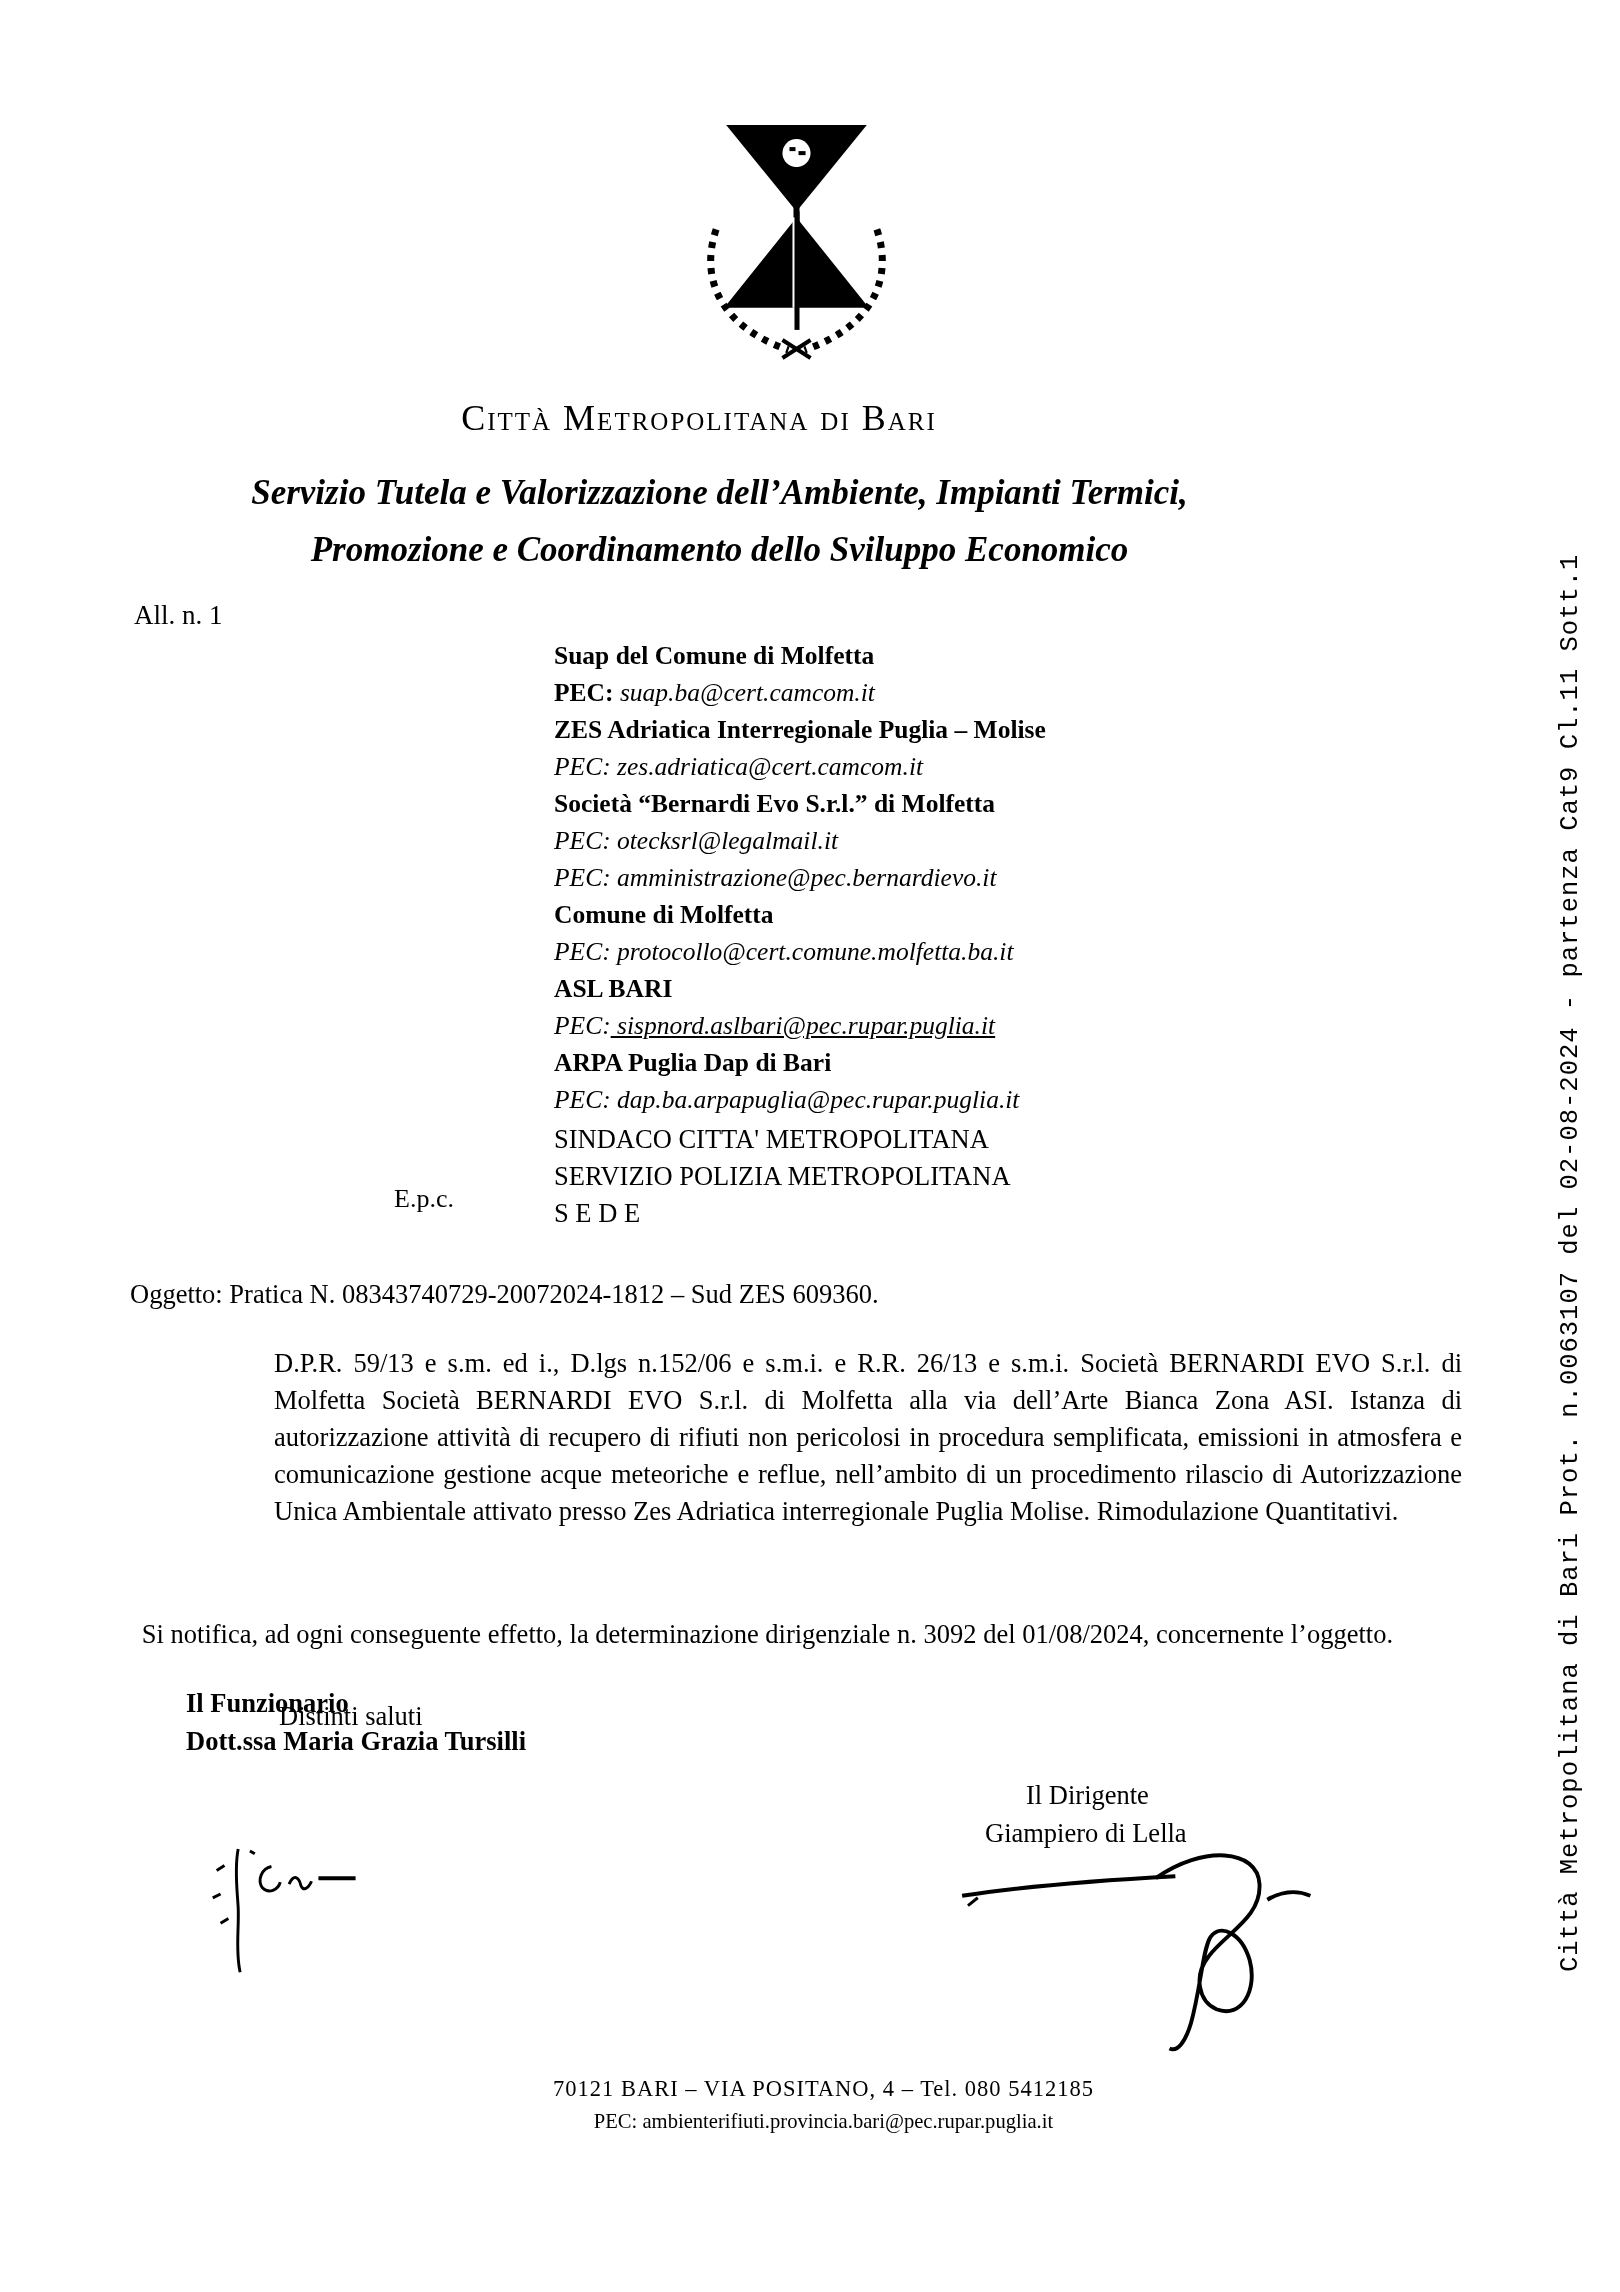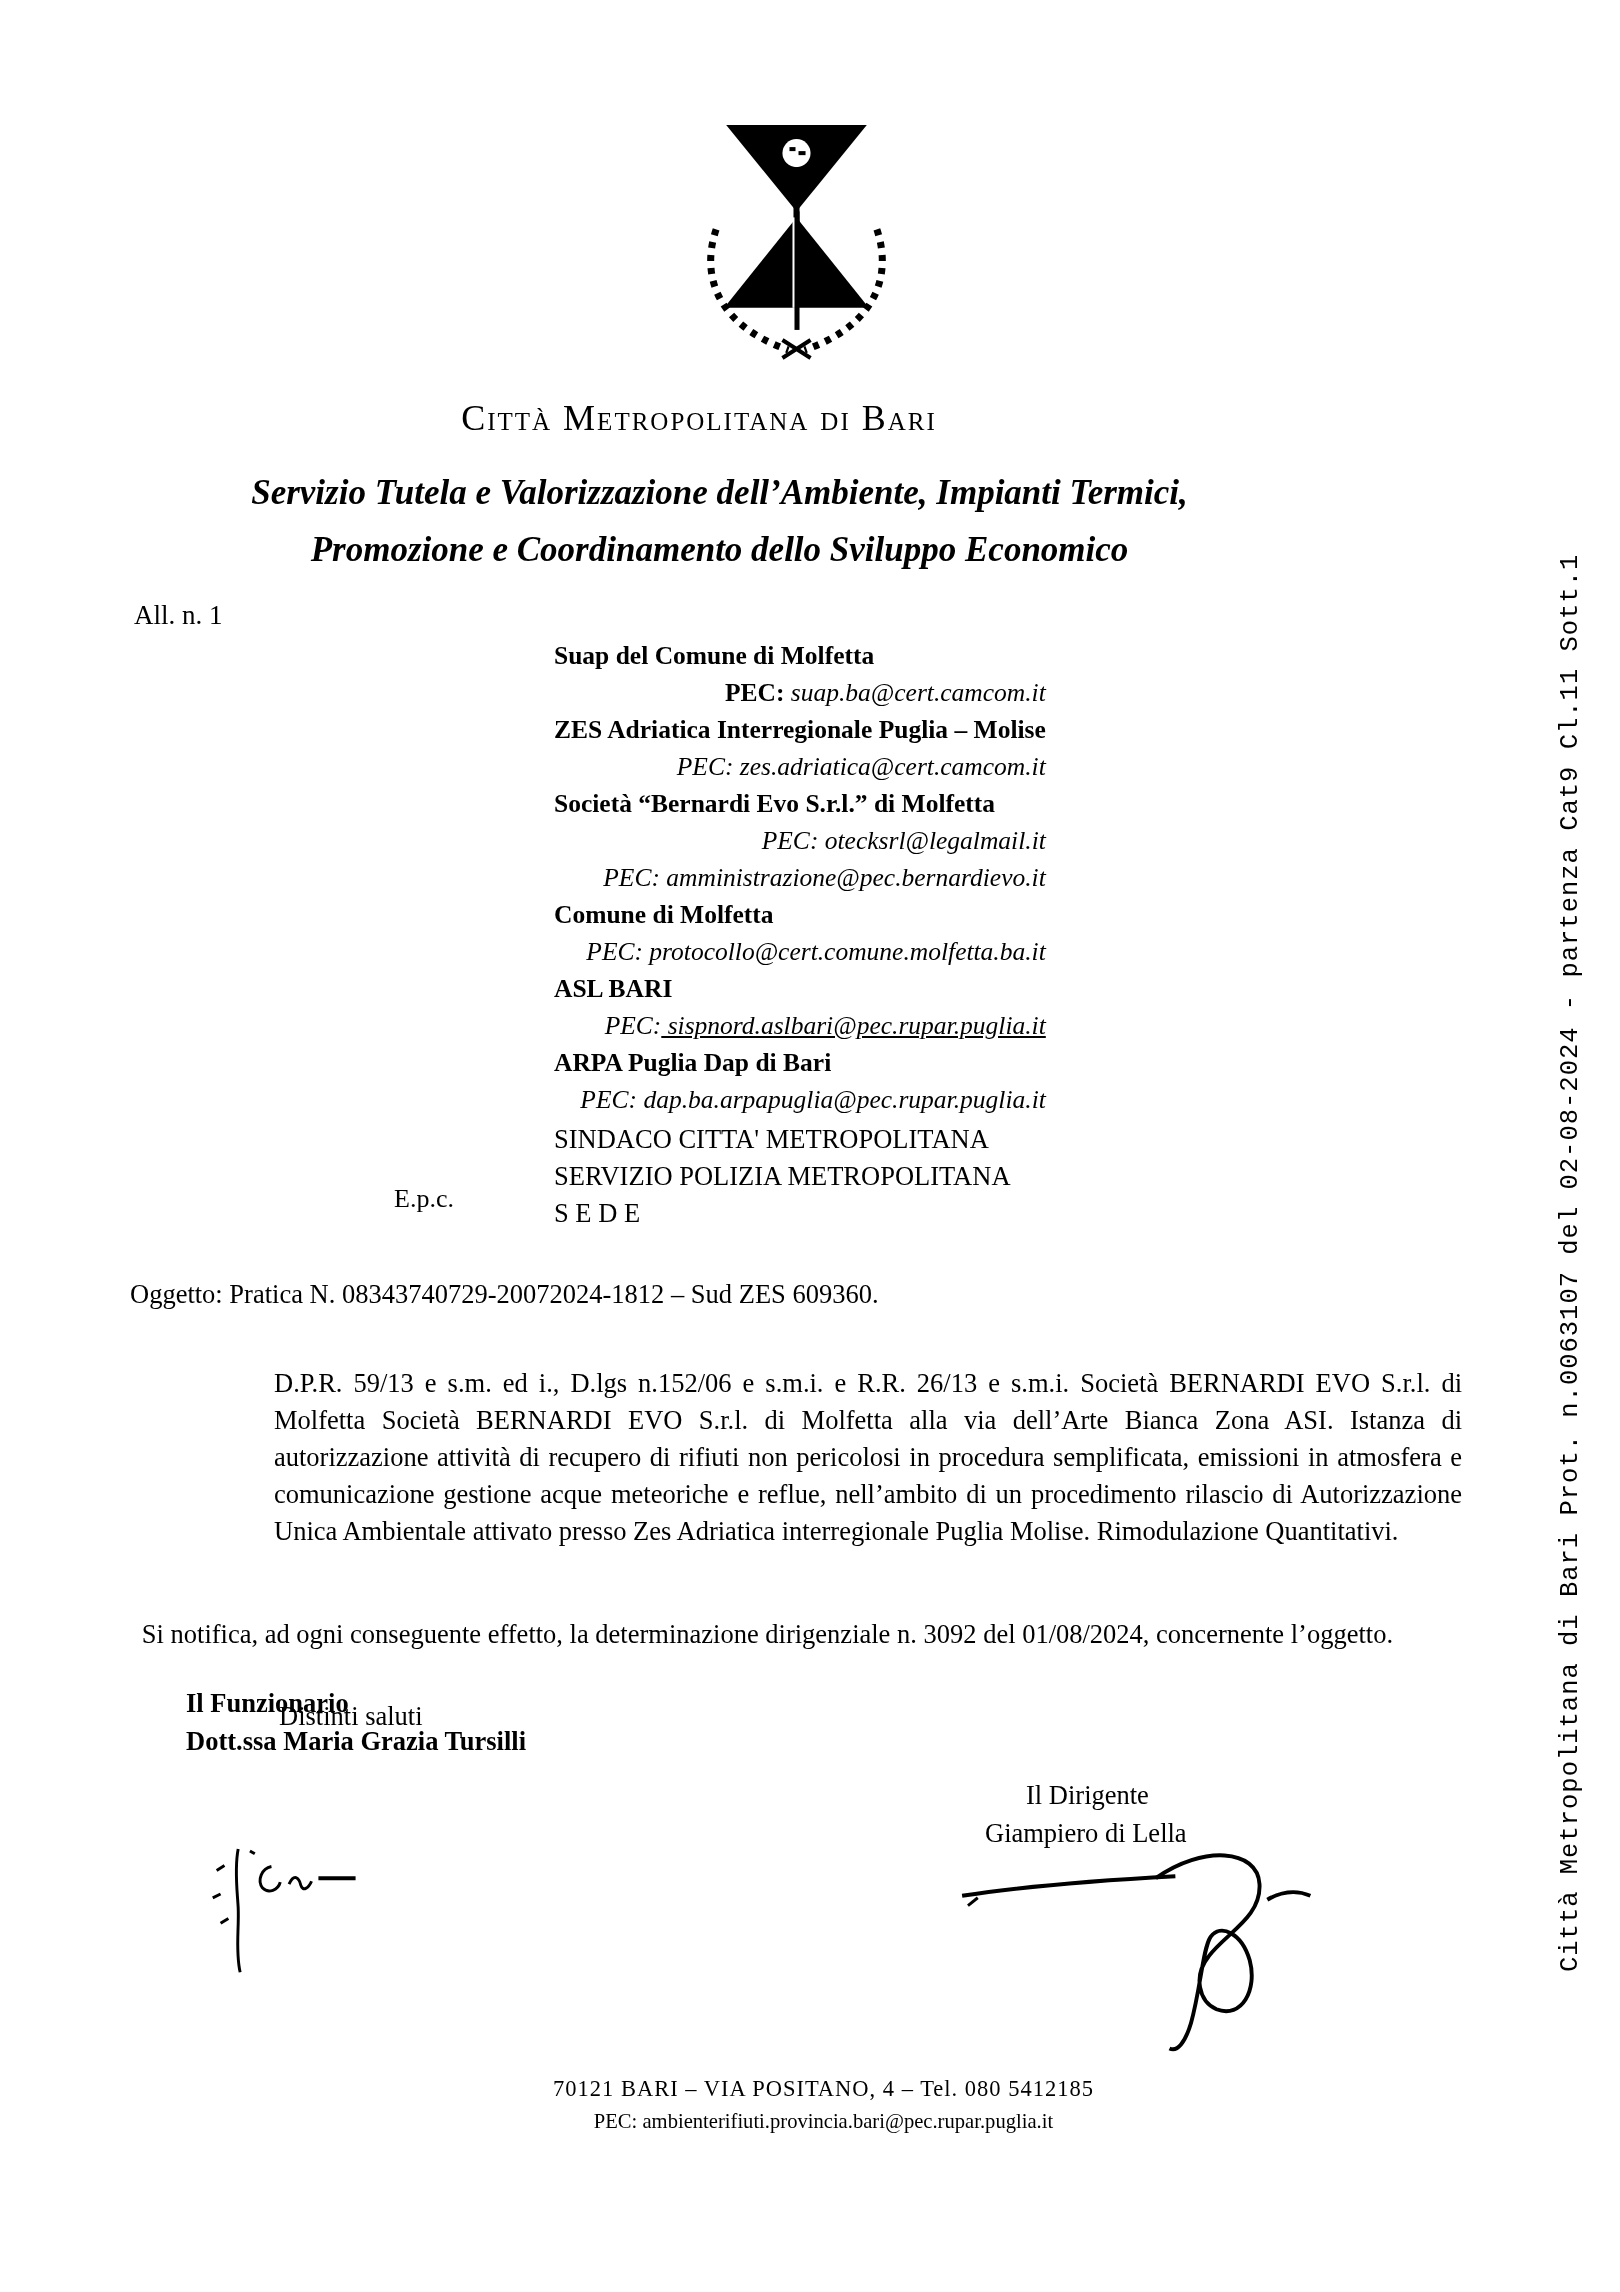--- a/index.html
+++ b/index.html
@@ -19,33 +19,33 @@
   .service { left:0; width:1439px; text-align:center;
     font-weight:bold; font-style:italic; font-size:35px; }
   .service1 { top:473px; }
   .service2 { top:530px; }
 
   .all-n { left:134px; top:600px; font-size:27px; }
 
   .recipients { left:554px; top:637px; font-size:25.5px; line-height:37px; }
   .r-line { white-space:nowrap; }
   .r-line.name { font-weight:bold; }
-  .r-line.pec { font-style:italic;text-align:right; }
+  .r-line.pec { font-style:italic; }
   .r-line.label-bold .r-label { font-style:normal; font-weight:bold; }
   .r-line.underline .r-text { text-decoration:underline; }
 
   .epc { left:394px; top:1184px; font-size:26px; }
   .cc { left:554px; top:1121px; font-size:26.5px; line-height:37px; }
   .cc-line { white-space:nowrap; }
 
   .subject { left:130px; top:1279px; font-size:26.5px; }
 
   .body-par {
     left:274px; top:1345px; width:1188px;
-    font-size:26.5px; line-height:37px; text-align:justify;margin-top:20px;
+    font-size:26.5px; line-height:37px; text-align:justify;
   }
   .notify {
     left:130px; top:1615px; width:1313px;
     font-size:26.5px; line-height:38px; text-align:justify; text-indent:11.8px;
   }
   .closing { left:279px; top:1701px; font-size:26.5px; }
 
   .sig-block { font-size:26.5px; line-height:38px; }
   .sig-left  { left:186px;  top:1684px;font-weight:bold; }
   .sig-right { left:985px; top:1776px; }

